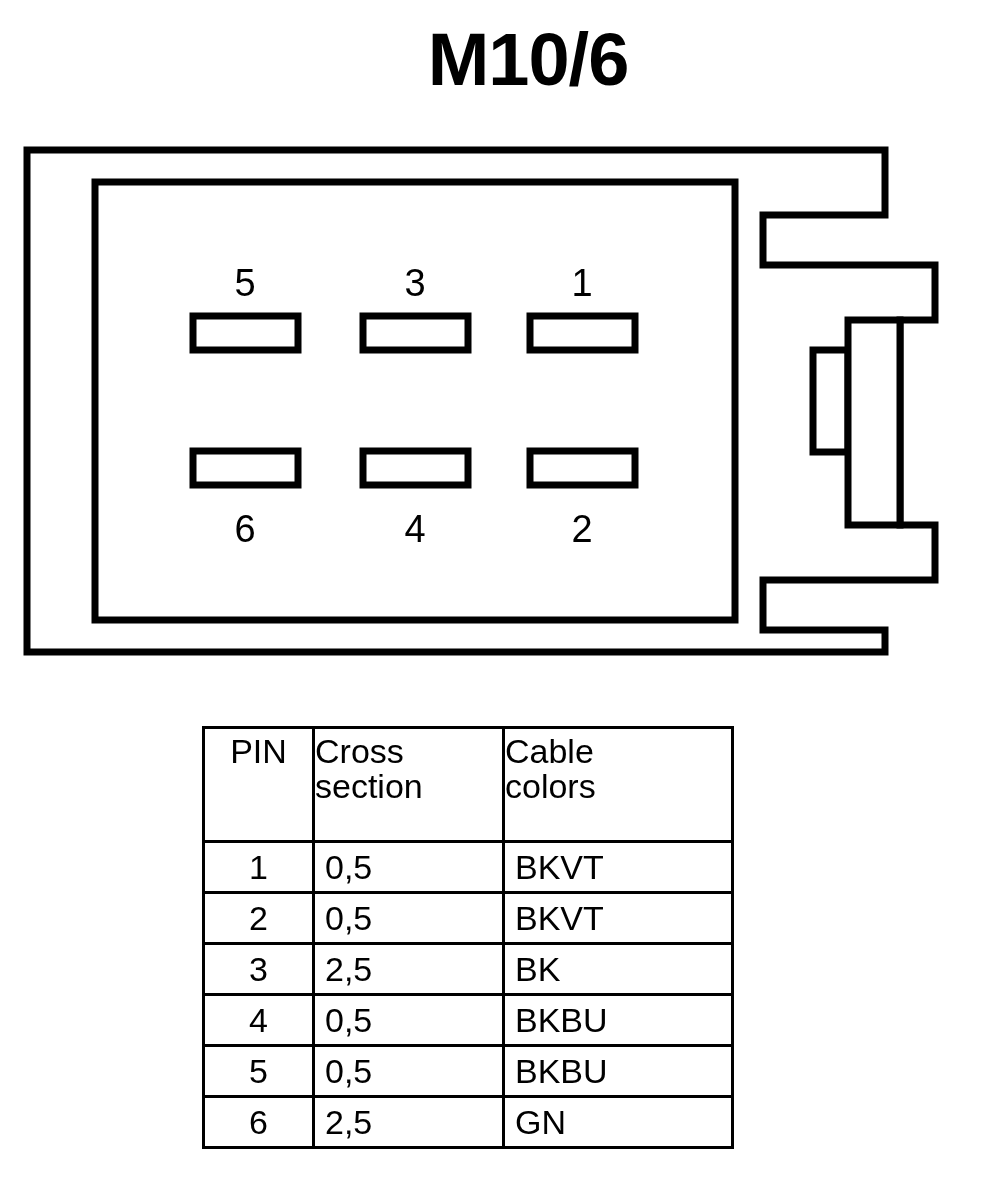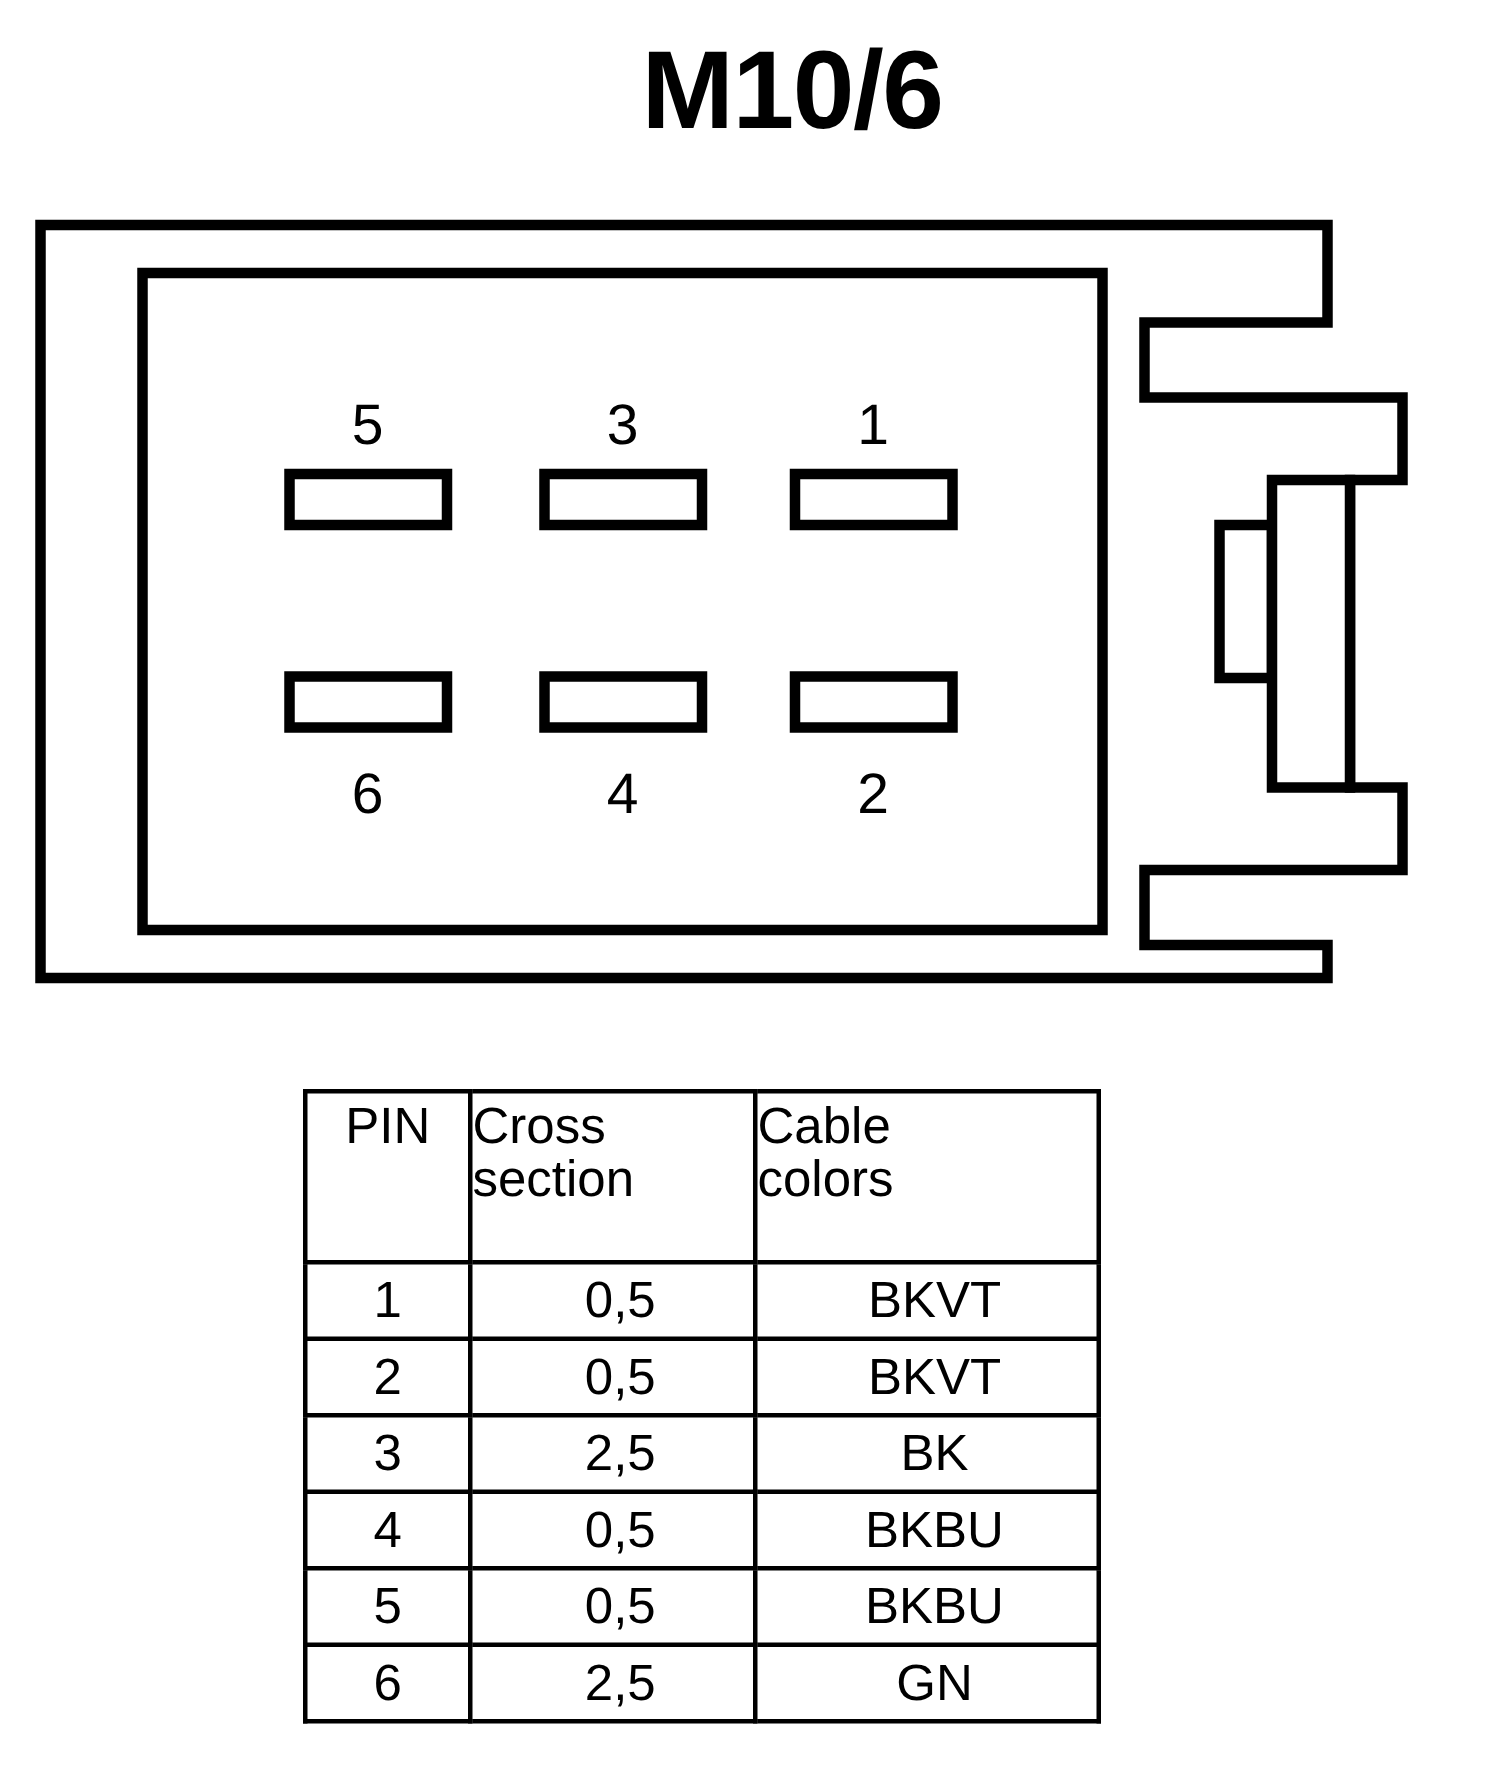--- a/index.html
+++ b/index.html
@@ -93,21 +93,21 @@
   }
   thead tr { height: 114px; }
   thead th { height: 114px; }
   .hdr-line { display: block; }
 
   table.pin-table td.t-pin {
     text-align: center;
   }
   table.pin-table td.t-cross,
   table.pin-table td.t-color {
-    text-align: center;
+    text-align: left;
     padding-left: 10px;
   }
 </style>
 </head>
 <body>
 
 <div id="title">M10/6</div>
 
 <div id="connector">
   <svg width="992" height="540" viewBox="0 0 992 540" xmlns="http://www.w3.org/2000/svg">

